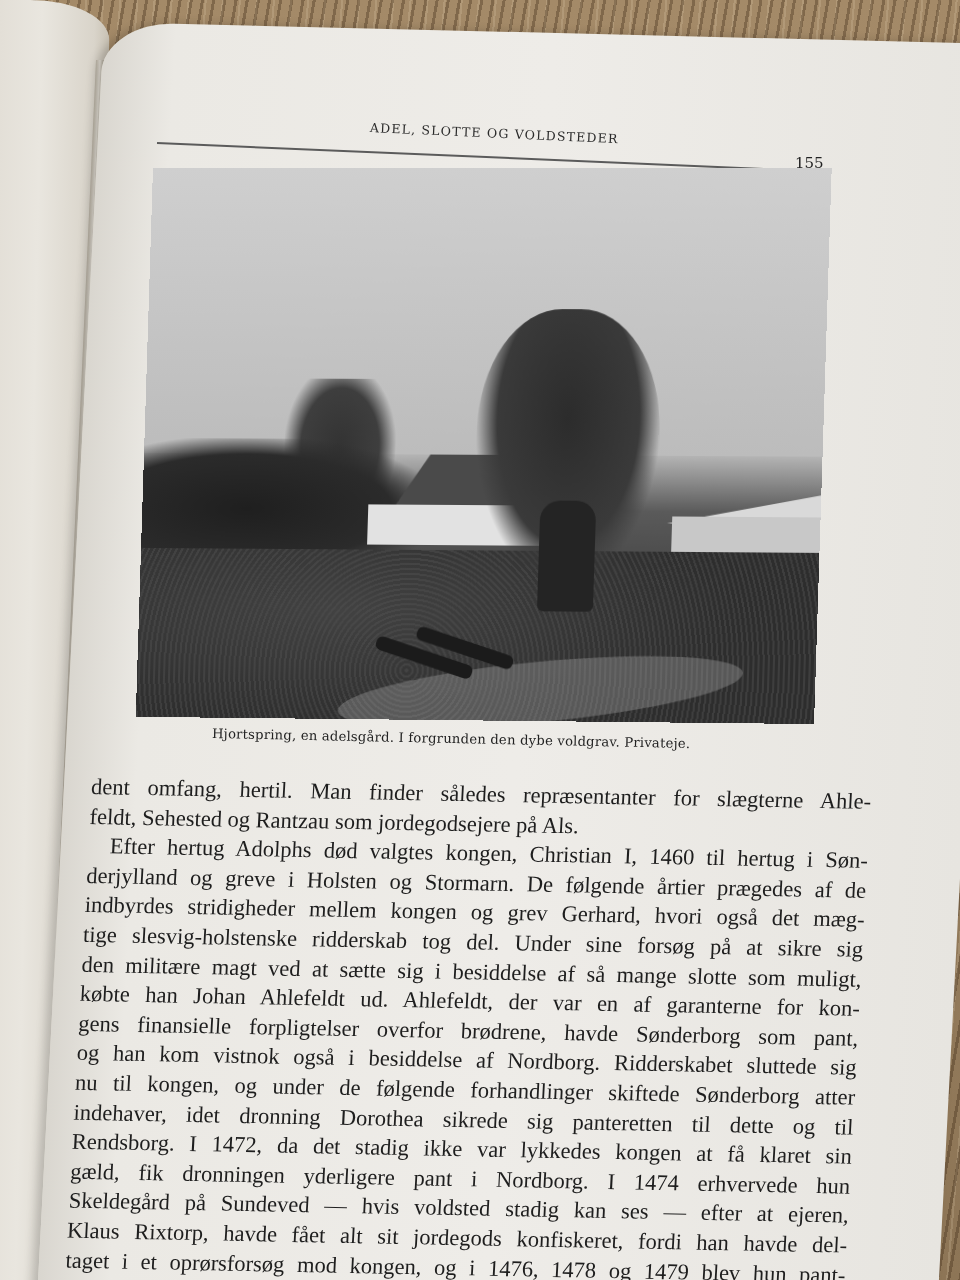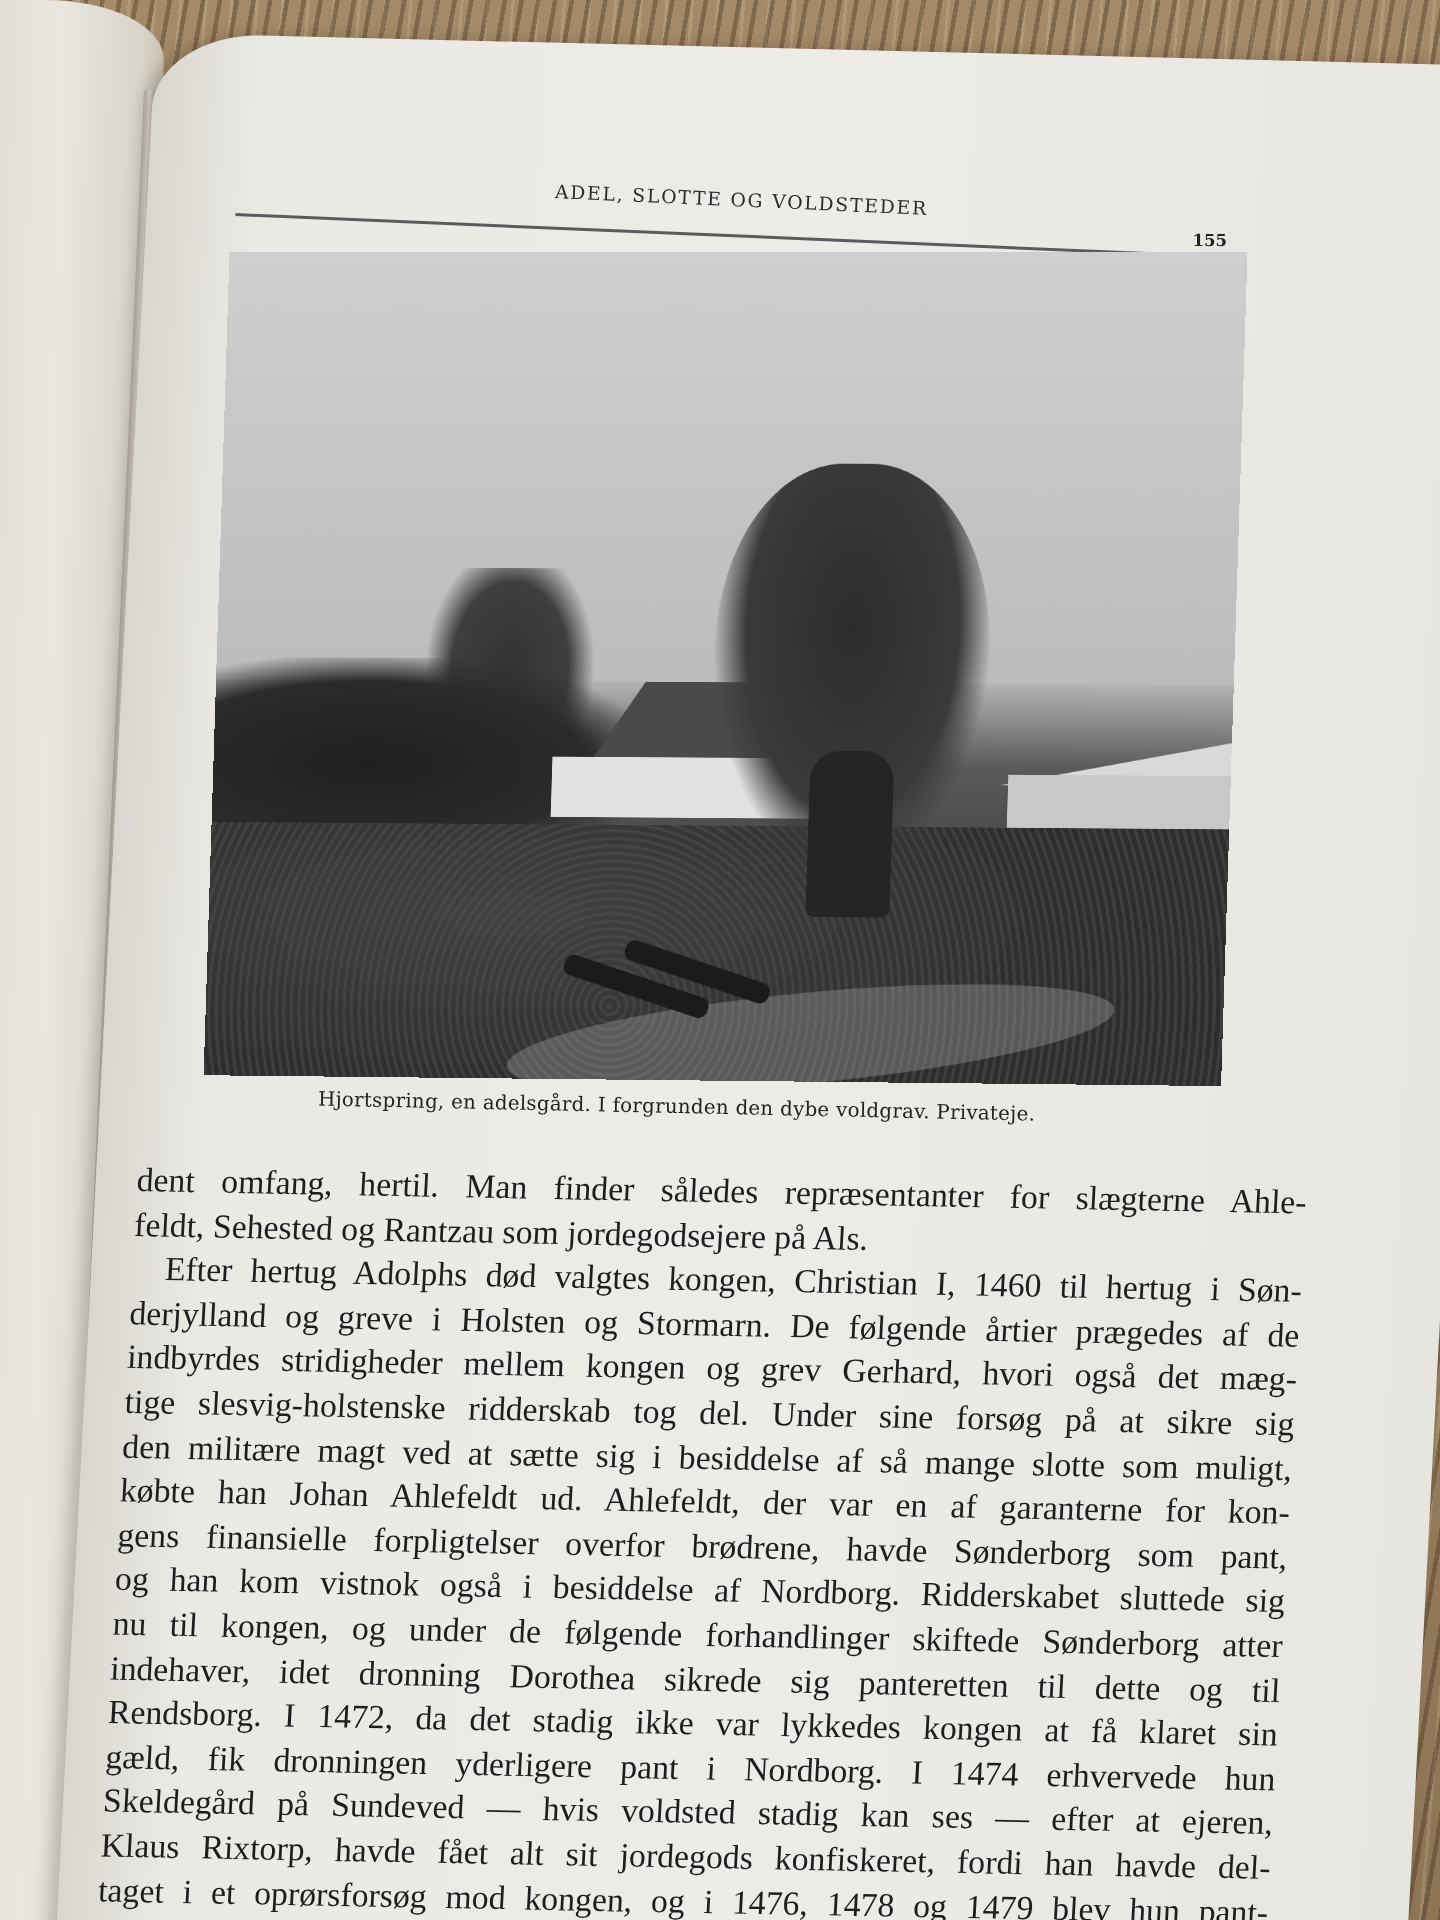--- a/index.html
+++ b/index.html
@@ -51,21 +51,21 @@
       transform: rotate(2.6deg); transform-origin: left center;
       white-space: nowrap;
     }
     .head-rule {
       position: absolute; left: 157px; top: 142px; width: 668px; height: 2px;
       background: #5b5b5b;
       transform: rotate(2.45deg); transform-origin: left center;
     }
     .page-number {
       position: absolute; left: 795px; top: 154px;
-      font-size: 11px; font-weight: bold; color: #222; text-align: right;
+      font-size: 15px; font-weight: normal; color: #222; text-align: right;
     }
     
     .photo {
       position: absolute; left: 153px; top: 168px; width: 670px; height: 549px;
       transform: perspective(900px) rotateY(-1deg) skewX(-1.8deg);
       transform-origin: top left;
       overflow: hidden;
       background: linear-gradient(180deg, #c9c9c9 0%, #bfbfbf 30%, #b3b3b3 52%, #5a5a5a 62%, #3c3c3c 80%, #2e2e2e 100%);
     }
     .photo .sky {

